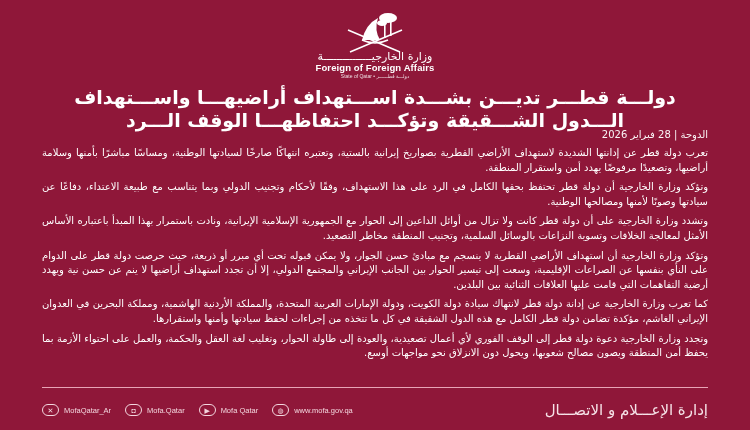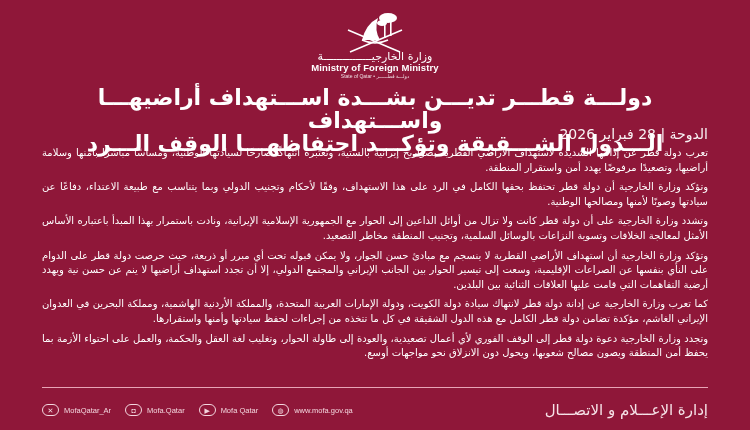--- a/index.html
+++ b/index.html
@@ -15,25 +15,25 @@
       display:flex; flex-direction:column; align-items:center;
     }
     .emblem { width:70px; height:50px; }
     .logo-ar { font-size:11px; line-height:10px; margin-top:-2px; letter-spacing:0.3px; }
     .logo-en { font-size:9.5px; line-height:11px; font-weight:bold; letter-spacing:0.1px; font-family:"Liberation Sans", sans-serif; }
     .logo-state { font-size:5px; line-height:7px; opacity:0.85; font-family:"Liberation Sans", sans-serif; }
 
     .title {
       position:absolute; left:30px; right:30px; top:86px;
       text-align:center; direction:rtl;
-      font-weight:bold; font-size:22px; line-height:23px;
+      font-weight:bold; font-size:19px; line-height:23px;
     }
     .dateline {
       position:absolute; right:42px; top:128px; direction:rtl;
-      font-size:14px; line-height:13px; opacity:0.95;
+      font-size:10px; line-height:13px; opacity:0.95;
     }
     .body-text {
       position:absolute; left:42px; right:42px; top:146px;
       direction:rtl; text-align:justify;
       font-size:10px; line-height:14.6px;
     }
     .body-text p { margin:0 0 5px 0; }
 
     .divider {
       position:absolute; left:42px; right:42px; top:387px;
@@ -59,21 +59,21 @@
     <line x1="8" y1="26" x2="60" y2="48" stroke="#fff" stroke-width="1.6"></line>
     <line x1="62" y1="26" x2="10" y2="48" stroke="#fff" stroke-width="1.6"></line>
     <path d="M22 36 Q26 20 38 14 Q34 26 40 36 Z" fill="#fff"></path>
     <path d="M22 36 Q35 42 48 36" stroke="#fff" stroke-width="1.5" fill="none"></path>
     <ellipse cx="48" cy="14" rx="9" ry="5" fill="#fff"></ellipse>
     <ellipse cx="42" cy="19" rx="5" ry="3" fill="#fff"></ellipse>
     <rect x="44" y="18" width="1.6" height="16" fill="#fff"></rect>
     <rect x="50" y="18" width="1.6" height="14" fill="#fff"></rect>
   </svg>
   <div class="logo-ar">وزارة الخارجيـــــــــــــــة</div>
-  <div class="logo-en">Ministry of Foreign Ministry</div>
+  <div class="logo-en">Foreign of Foreign Affairs</div>
   <div class="logo-state">State of Qatar • دولـــة قطــــــر</div>
 </div>
 
 <div class="title">
   <div>دولـــة قطـــر تديـــن بشـــدة اســـتهداف أراضيهـــا واســـتهداف</div>
   <div>الـــدول الشـــقيقة وتؤكـــد احتفاظهـــا الوقف الـــرد</div>
 </div>
 
 <div class="dateline">الدوحة | 28 فبراير 2026</div>
 

